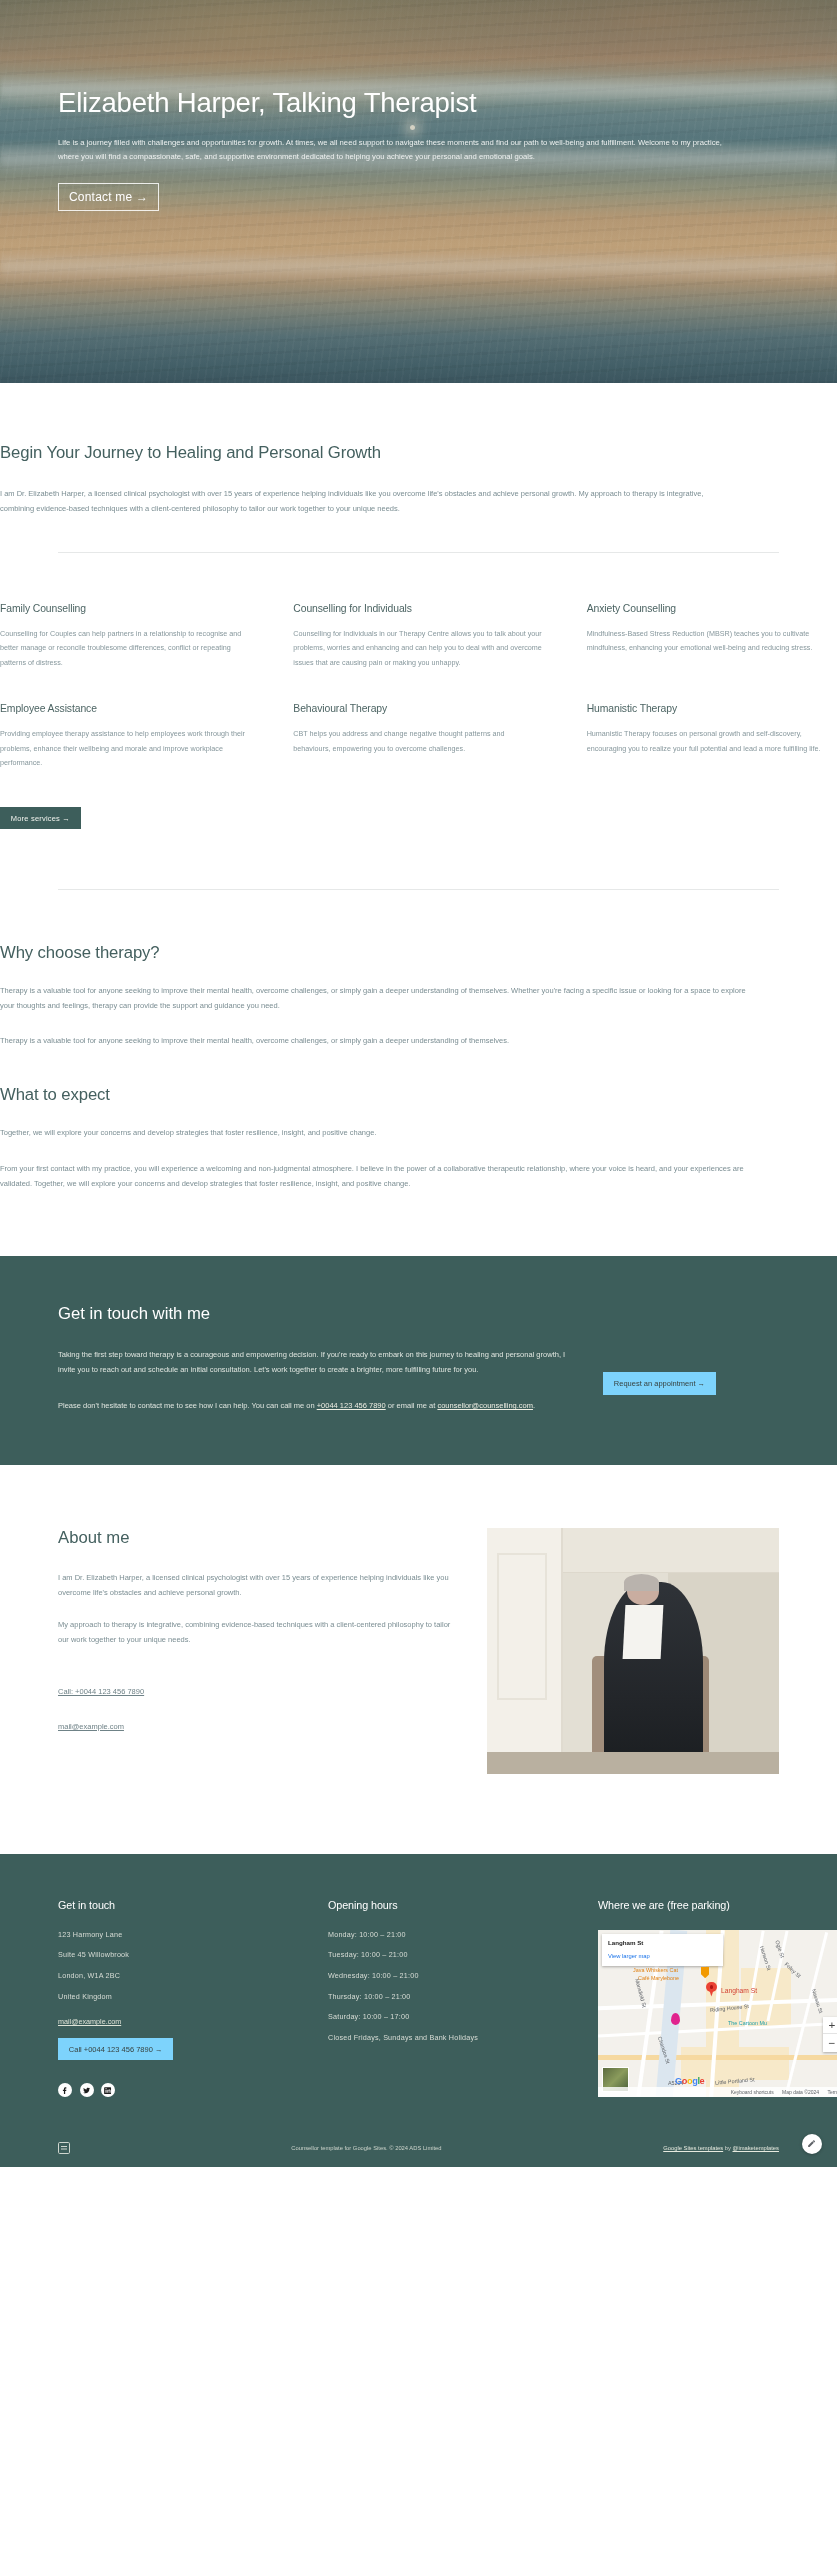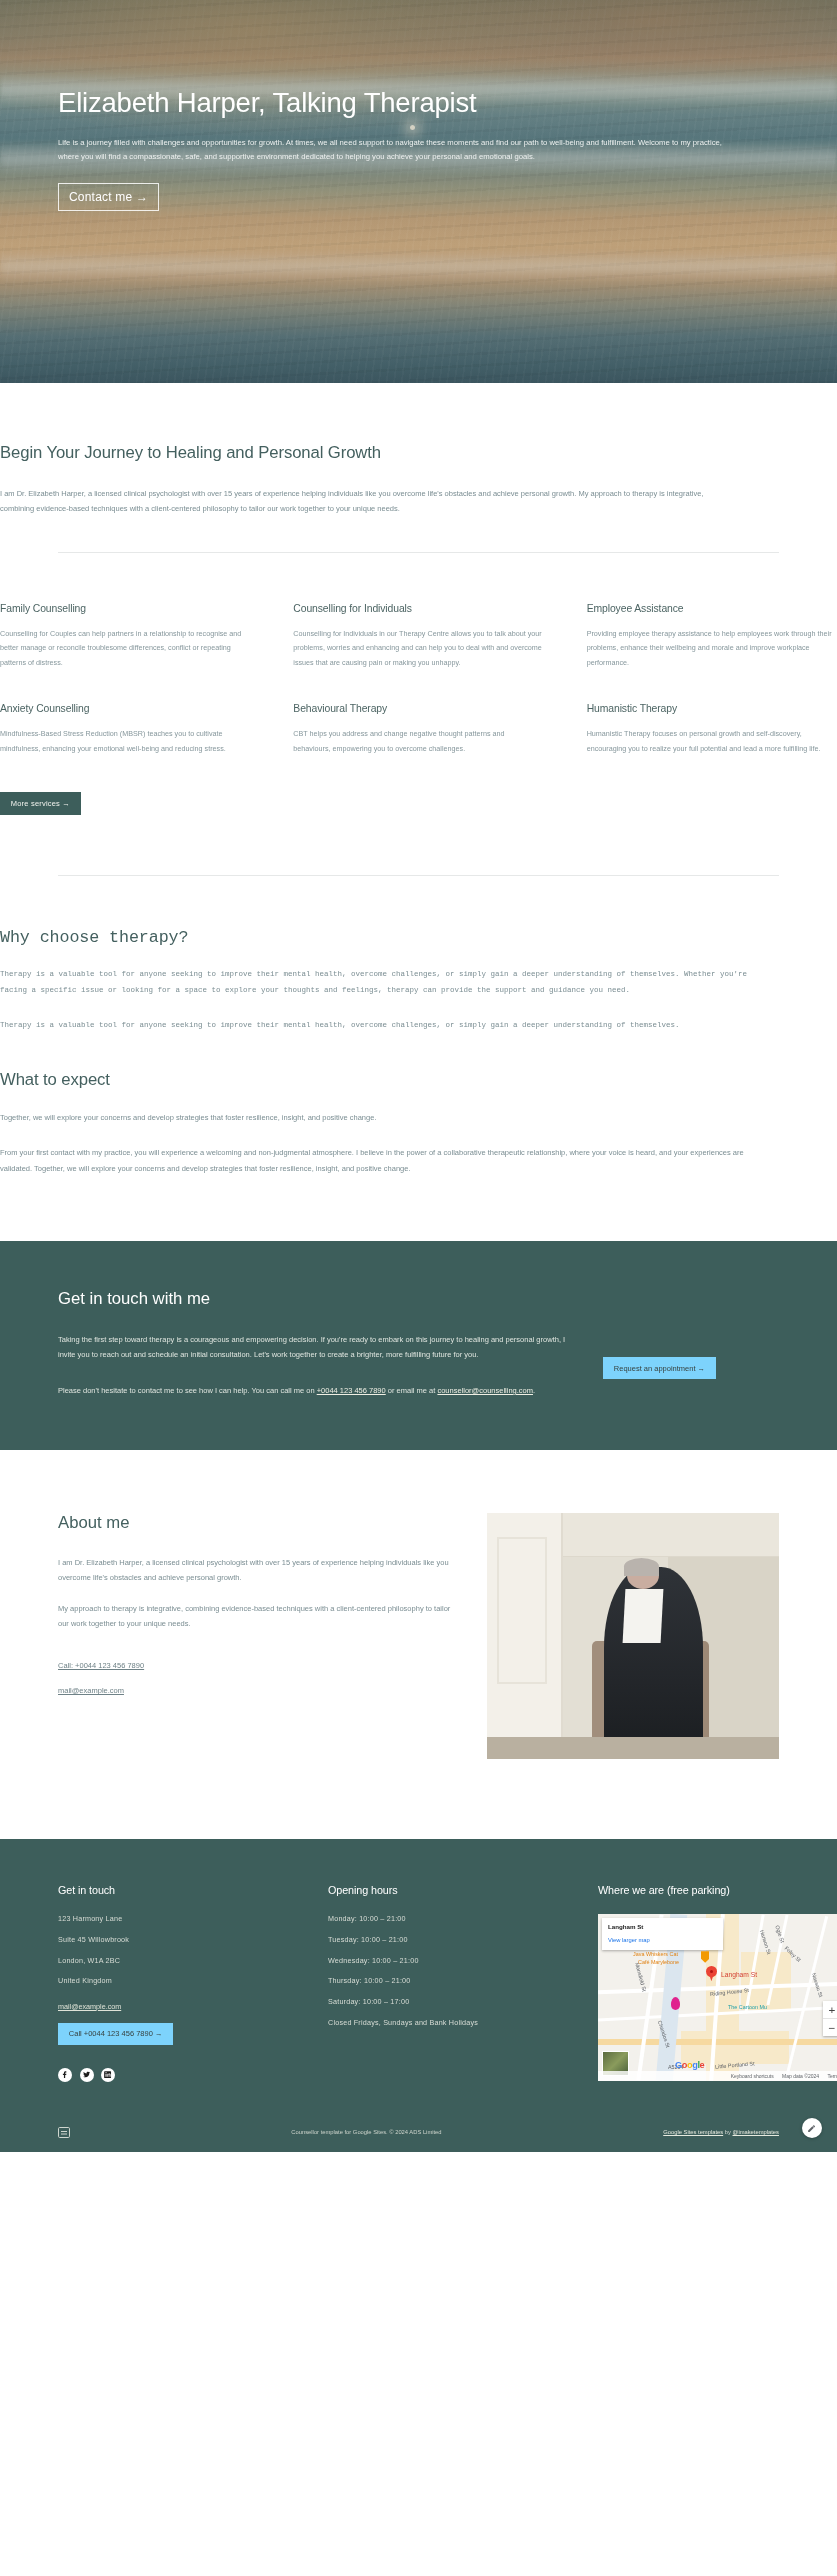--- a/index.html
+++ b/index.html
@@ -82,21 +82,21 @@
   .grid3 { display:grid; grid-template-columns:repeat(3,1fr); column-gap:43px; row-gap:0; }
   .svc-title { font-size:10.4px; color:#4c6463; font-weight:400; margin-bottom:13.3px; letter-spacing:-0.1px; }
   .svc-body { font-size:7.2px; line-height:2.0; color:#86979c; }
   .svc-cell { padding-bottom:33px; }
   .btn-solid {
     display:inline-block; background:#3d5e5b; color:#f2f3ee; font-size:7.5px;
     padding:6.7px 10.8px; text-decoration:none; letter-spacing:0.2px; margin-top:3.3px;
   }
 
   
-  .why { padding:53px 0 8.3px;font-family:Liberation Mono, monospace; }
+  .why { padding:53px 0 8.3px; }
   .why p, .expect p { margin-top:20px; max-width:750px; }
   .expect { padding:28px 0 65px; }
 
   
   .cta { background:#3d5e5b; padding:48px 58px 52px; color:#eef0ea; }
   .cta h2 { font-size:16.7px; font-weight:400; color:#ffffff; }
   .cta-row { display:flex; gap:28px; align-items:flex-start; margin-top:23px; }
   .cta-left { flex:1; max-width:517px; }
   .cta p { font-size:7.5px; line-height:2.0; color:#dfe5df; }
   .cta p + p { margin-top:21px; }
@@ -105,21 +105,21 @@
     display:inline-block; background:#7dd3fc; color:#37423f; font-size:7.5px;
     padding:6.7px 10.8px; text-decoration:none; white-space:nowrap; margin-top:25px;
   }
 
   
   .about { padding:63px 58px 80px; display:flex; gap:29px; align-items:flex-start; }
   .about-left { flex:1; max-width:433px; }
   .about h2 { font-size:16.7px; font-weight:400; color:#44605f; margin-bottom:21.7px; }
   .about p { font-size:7.5px; line-height:2.0; color:#7b8e93; }
   .about p + p { margin-top:16.7px; }
-  .about a { display:inline-block; margin-top:15px; font-size:7.5px; color:#6f8287; text-decoration:underline; }
+  .about a { display:inline-block; margin-top:25px; font-size:7.5px; color:#6f8287; text-decoration:underline; }
   .portrait {
     width:292px; height:246px; flex:none; position:relative; overflow:hidden;
     background:linear-gradient(160deg,#e8e5dd 0%,#dcd8cd 40%,#cfcabd 100%);
   }
   .pt-wall{position:absolute;inset:0;background:linear-gradient(to right,#efece4 0 26%,#e3dfd4 26% 62%,#d9d4c7 62% 100%);}
   .pt-panel{position:absolute;left:0;top:0;bottom:0;width:26%;background:#f3f0e9;border-right:2.5px solid #e0dbd0;}
   .pt-panel:after{content:"";position:absolute;left:14%;top:10%;width:62%;height:58%;border:2.5px solid #e7e3d9;}
   .pt-moulding{position:absolute;left:26%;right:0;top:0;height:18%;background:#eae6dc;border-bottom:1.7px solid #ddd8cc;}
   .pt-person{position:absolute;left:40%;top:22%;width:34%;height:78%;background:linear-gradient(180deg,#2f3338 0%,#23262a 60%,#1a1d20 100%);border-radius:42% 42% 6% 6%;}
   .pt-head{position:absolute;left:48%;top:20%;width:11%;height:11%;border-radius:50%;background:#c9ada0;}
@@ -203,26 +203,26 @@
     <div class="grid3">
       <div class="svc-cell">
         <h3 class="svc-title">Family Counselling</h3>
         <p class="svc-body">Counselling for Couples can help partners in a relationship to recognise and better manage or reconcile troublesome differences, conflict or repeating patterns of distress.</p>
       </div>
       <div class="svc-cell">
         <h3 class="svc-title">Counselling for Individuals</h3>
         <p class="svc-body">Counselling for Individuals in our Therapy Centre allows you to talk about your problems, worries and enhancing and can help you to deal with and overcome issues that are causing pain or making you unhappy.</p>
       </div>
       <div class="svc-cell">
+        <h3 class="svc-title">Anxiety Counselling</h3>
+        <p class="svc-body">Mindfulness-Based Stress Reduction (MBSR) teaches you to cultivate mindfulness, enhancing your emotional well-being and reducing stress.</p>
+      </div>
+      <div class="svc-cell">
         <h3 class="svc-title">Employee Assistance</h3>
         <p class="svc-body">Providing employee therapy assistance to help employees work through their problems, enhance their wellbeing and morale and improve workplace performance.</p>
-      </div>
-      <div class="svc-cell">
-        <h3 class="svc-title">Anxiety Counselling</h3>
-        <p class="svc-body">Mindfulness-Based Stress Reduction (MBSR) teaches you to cultivate mindfulness, enhancing your emotional well-being and reducing stress.</p>
       </div>
       <div class="svc-cell">
         <h3 class="svc-title">Behavioural Therapy</h3>
         <p class="svc-body">CBT helps you address and change negative thought patterns and behaviours, empowering you to overcome challenges.</p>
       </div>
       <div class="svc-cell">
         <h3 class="svc-title">Humanistic Therapy</h3>
         <p class="svc-body">Humanistic Therapy focuses on personal growth and self-discovery, encouraging you to realize your full potential and lead a more fulfilling life.</p>
       </div>
     </div>

